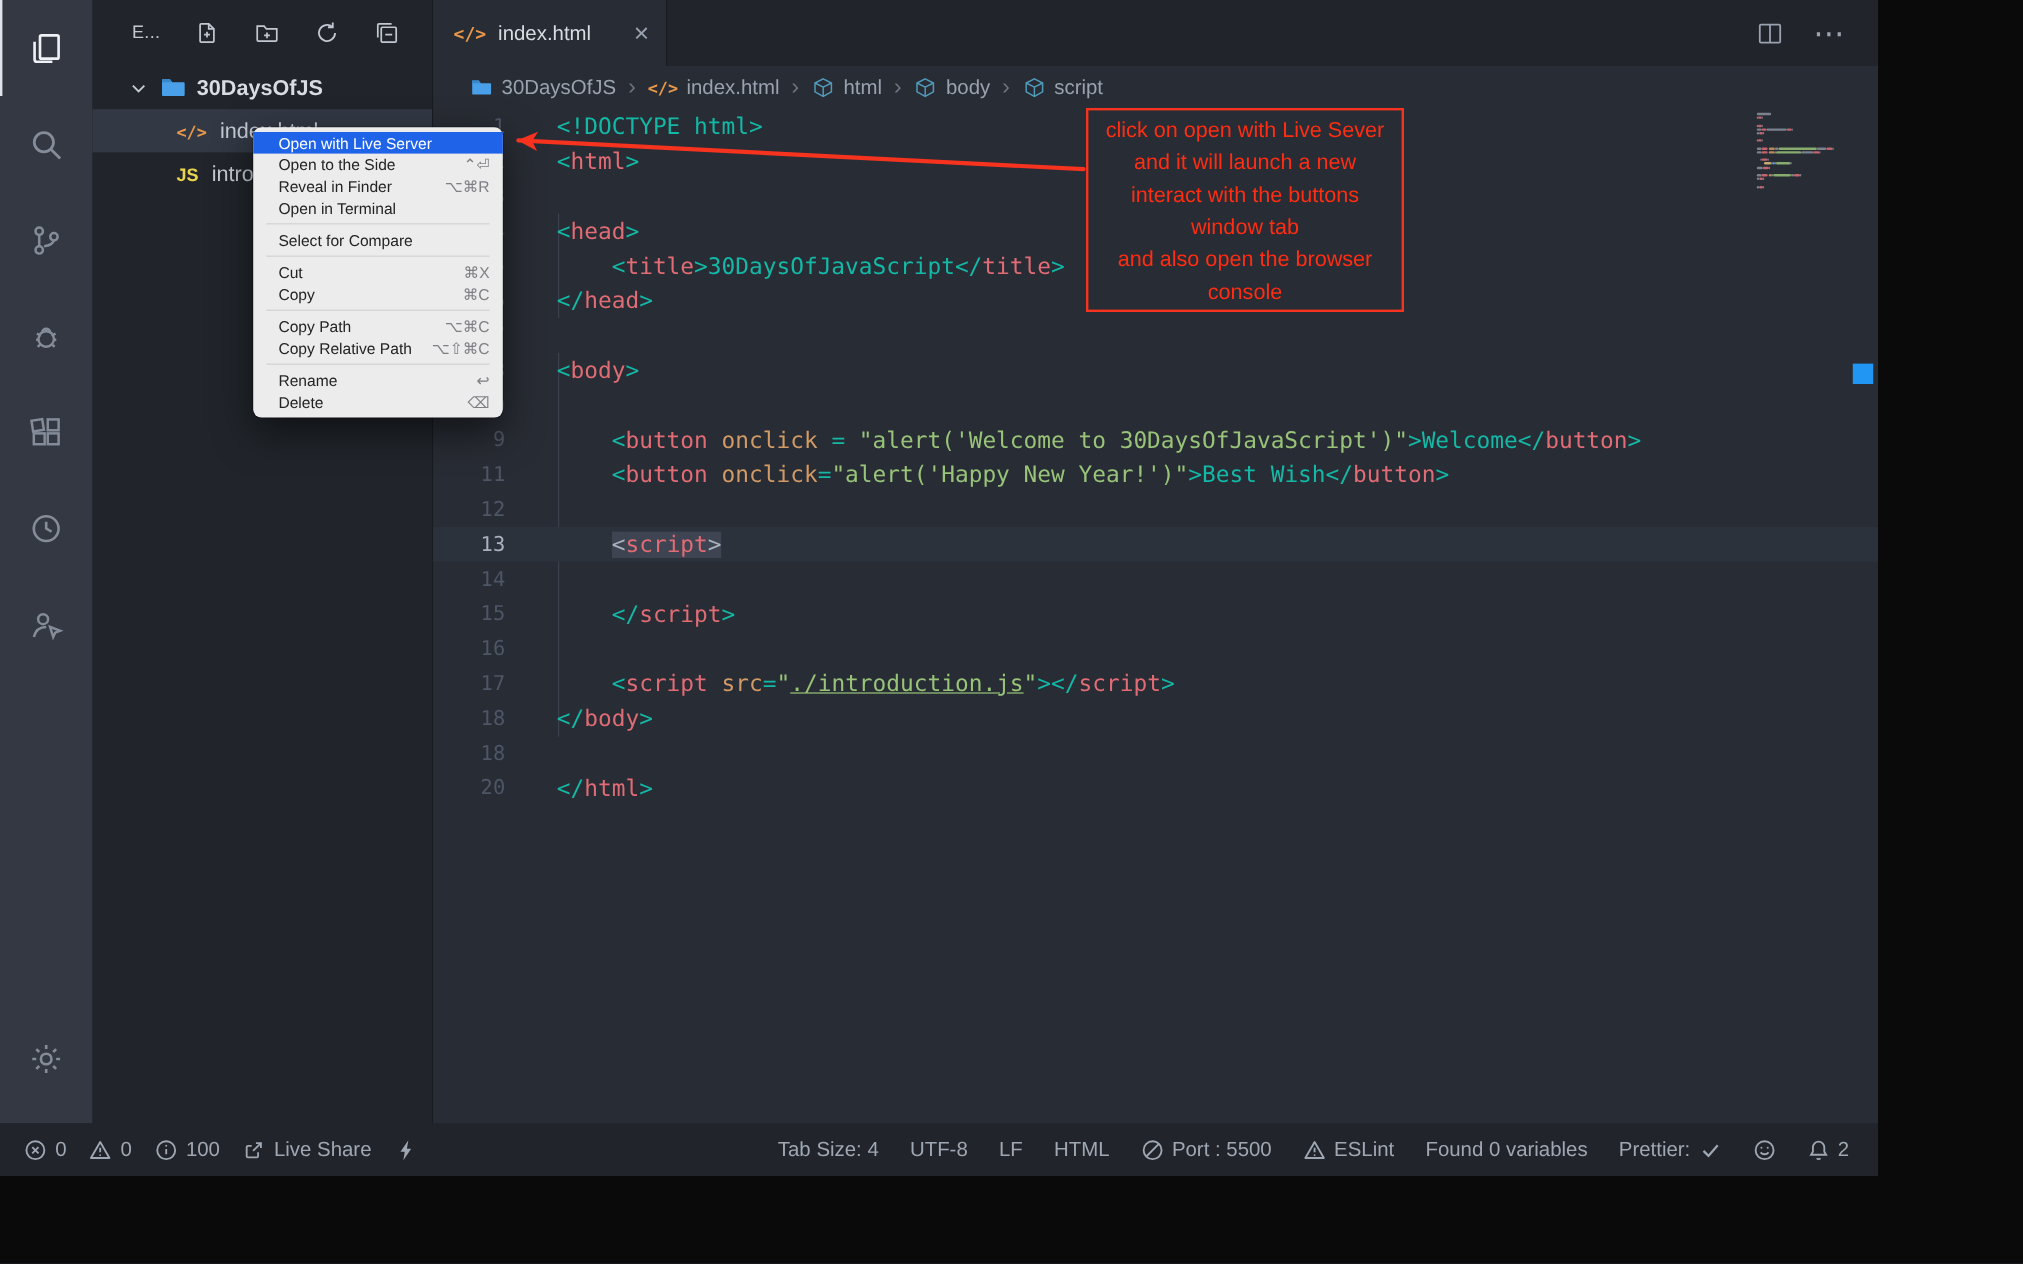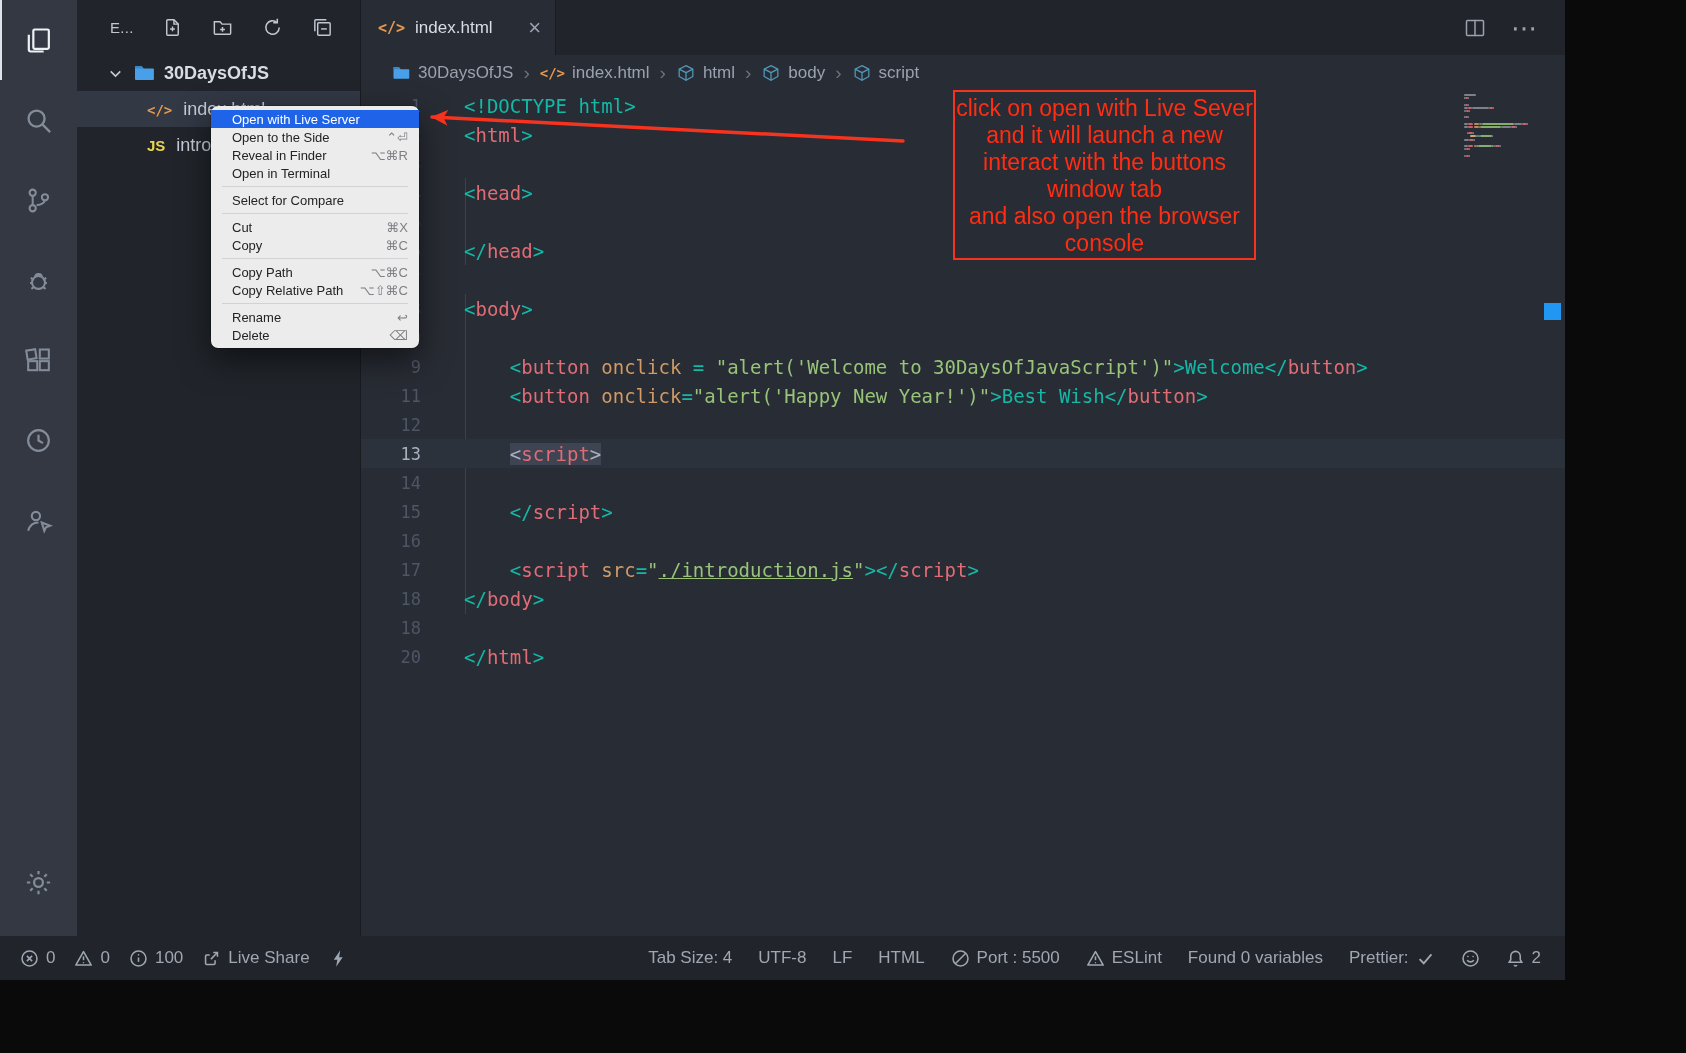--- a/index.html
+++ b/index.html
@@ -86,21 +86,21 @@
 
   
   .context-menu{position:absolute;left:211px;top:106px;width:208px;background:#ececec;border-radius:7px;padding:4px 0;font-size:13px;color:#242426;z-index:40;box-shadow:0 12px 32px rgba(0,0,0,.55),0 0 0 1px rgba(0,0,0,.18);}
   .menu-item{height:18px;display:flex;align-items:center;padding:0 11px 0 21px;cursor:pointer;}
   .menu-item.highlighted{background:var(--menu-highlight-blue);color:#fff;}
   .menu-shortcut{margin-left:auto;color:#7e7e84;}
   .menu-item.highlighted .menu-shortcut{color:#dfe8ff;}
   .menu-sep{height:1px;background:#d2d2d4;margin:4px 11px;}
 
   
-  .annotation-box{position:absolute;left:905px;top:90px;width:303px;height:170px;border:2px solid var(--annotation-red);color:#ff2d12;font-size:23px;line-height:27px;text-align:center;padding-top:3px;z-index:45;margin-left:48px;}
+  .annotation-box{position:absolute;left:905px;top:90px;width:265px;height:170px;border:2px solid var(--annotation-red);color:#ff2d12;font-size:18px;line-height:27px;text-align:center;padding-top:3px;z-index:45;}
   .arrow-svg{position:absolute;left:0;top:0;z-index:44;pointer-events:none;}
 </style>
 </head>
 <body>
 
 <div class="window">
   <div class="main-row">
 
     <div class="activitybar">
       <div class="ab-items">
@@ -308,20 +308,21 @@
             <div class="line">
               <span class="gutter">3</span>
               <span class="code"></span>
             </div>
             <div class="line">
               <span class="gutter">4</span>
               <span class="code"><span class="tk-p">&lt;</span><span class="tk-t">head</span><span class="tk-p">&gt;</span></span>
             </div>
             <div class="line">
               <span class="gutter">5</span>
+              <span class="code"><span class="tk-p">    &lt;</span><span class="tk-t">title</span><span class="tk-p">&gt;30DaysOfJavaScript&lt;/</span><span class="tk-t">title</span><span class="tk-p">&gt;</span></span>
             </div>
             <div class="line">
               <span class="gutter">6</span>
               <span class="code"><span class="tk-p">&lt;/</span><span class="tk-t">head</span><span class="tk-p">&gt;</span></span>
             </div>
             <div class="line">
               <span class="gutter">7</span>
               <span class="code"></span>
             </div>
             <div class="line">

